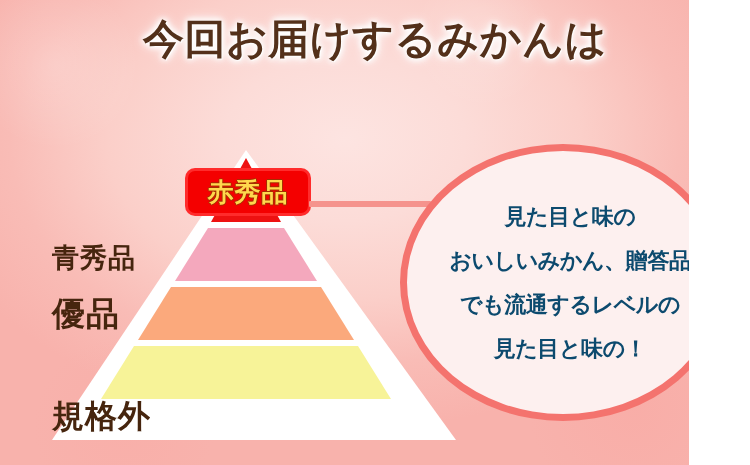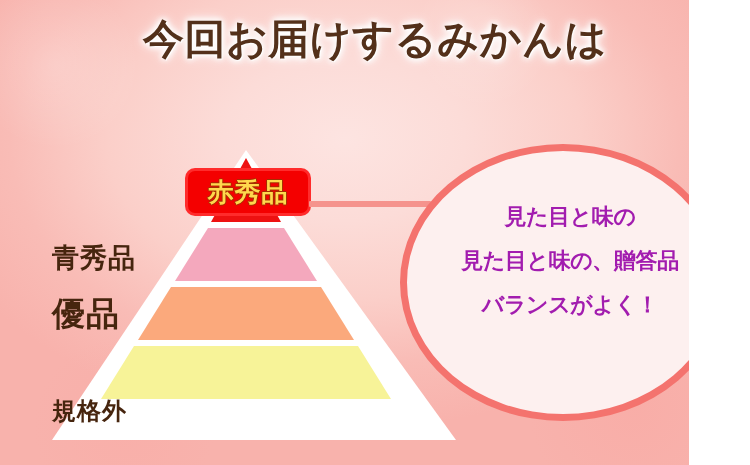--- a/index.html
+++ b/index.html
@@ -92,21 +92,21 @@
     text-align: left;
     font-family: "DejaVu Sans", "Liberation Sans", sans-serif;
     font-weight: bold;
     color: #46250e;
     white-space: nowrap;
     letter-spacing: 1px;
   }
   #label-seishuhin { top: 90px;  font-size: 27px; }
   #label-yuhin    { top: 142px; font-size: 33px; }
   #label-ryohin   { top: 192px; font-size: 27px; }
-  #label-kikakugai{ top: 245px; font-size: 24px; }
+  #label-kikakugai{ top: 245px; font-size: 32px; }
 
   
   #badge-akashuhin {
     position: absolute;
     left: 188px;
     top: 171px;
     width: 120px;
     height: 42px;
     background: #f40000;
     border-radius: 7px;
@@ -151,21 +151,21 @@
   #bubble-text {
     position: absolute;
     left: 0;
     top: 44px;
     width: 326px;
     text-align: center;
     font-family: "DejaVu Sans", "Liberation Sans", sans-serif;
     font-weight: bold;
     font-size: 22px;
     line-height: 44px;
-    color: #a21caf;
+    color: #0c4a6e;
     letter-spacing: -0.4px;
   }
   #bubble-text div { white-space: nowrap; }
 </style>
 </head>
 <body>
 
 <div id="banner">
 
   <div id="banner-texture"></div>
@@ -196,18 +196,19 @@
 
   <div id="badge-akashuhin">
     <span id="badge-akashuhin-label">赤秀品</span>
   </div>
 
   <div id="connector-line"></div>
 
   <div id="speech-bubble">
     <div id="bubble-text">
       <div>見た目と味の</div>
-      <div>見た目と味の、贈答品</div>
-      <div>バランスがよく！</div>
+      <div>おいしいみかん、贈答品</div>
+      <div>でも流通するレベルの</div>
+      <div>見た目と味の！</div>
     </div>
   </div>
 
 </div>
 
 </body></html>

